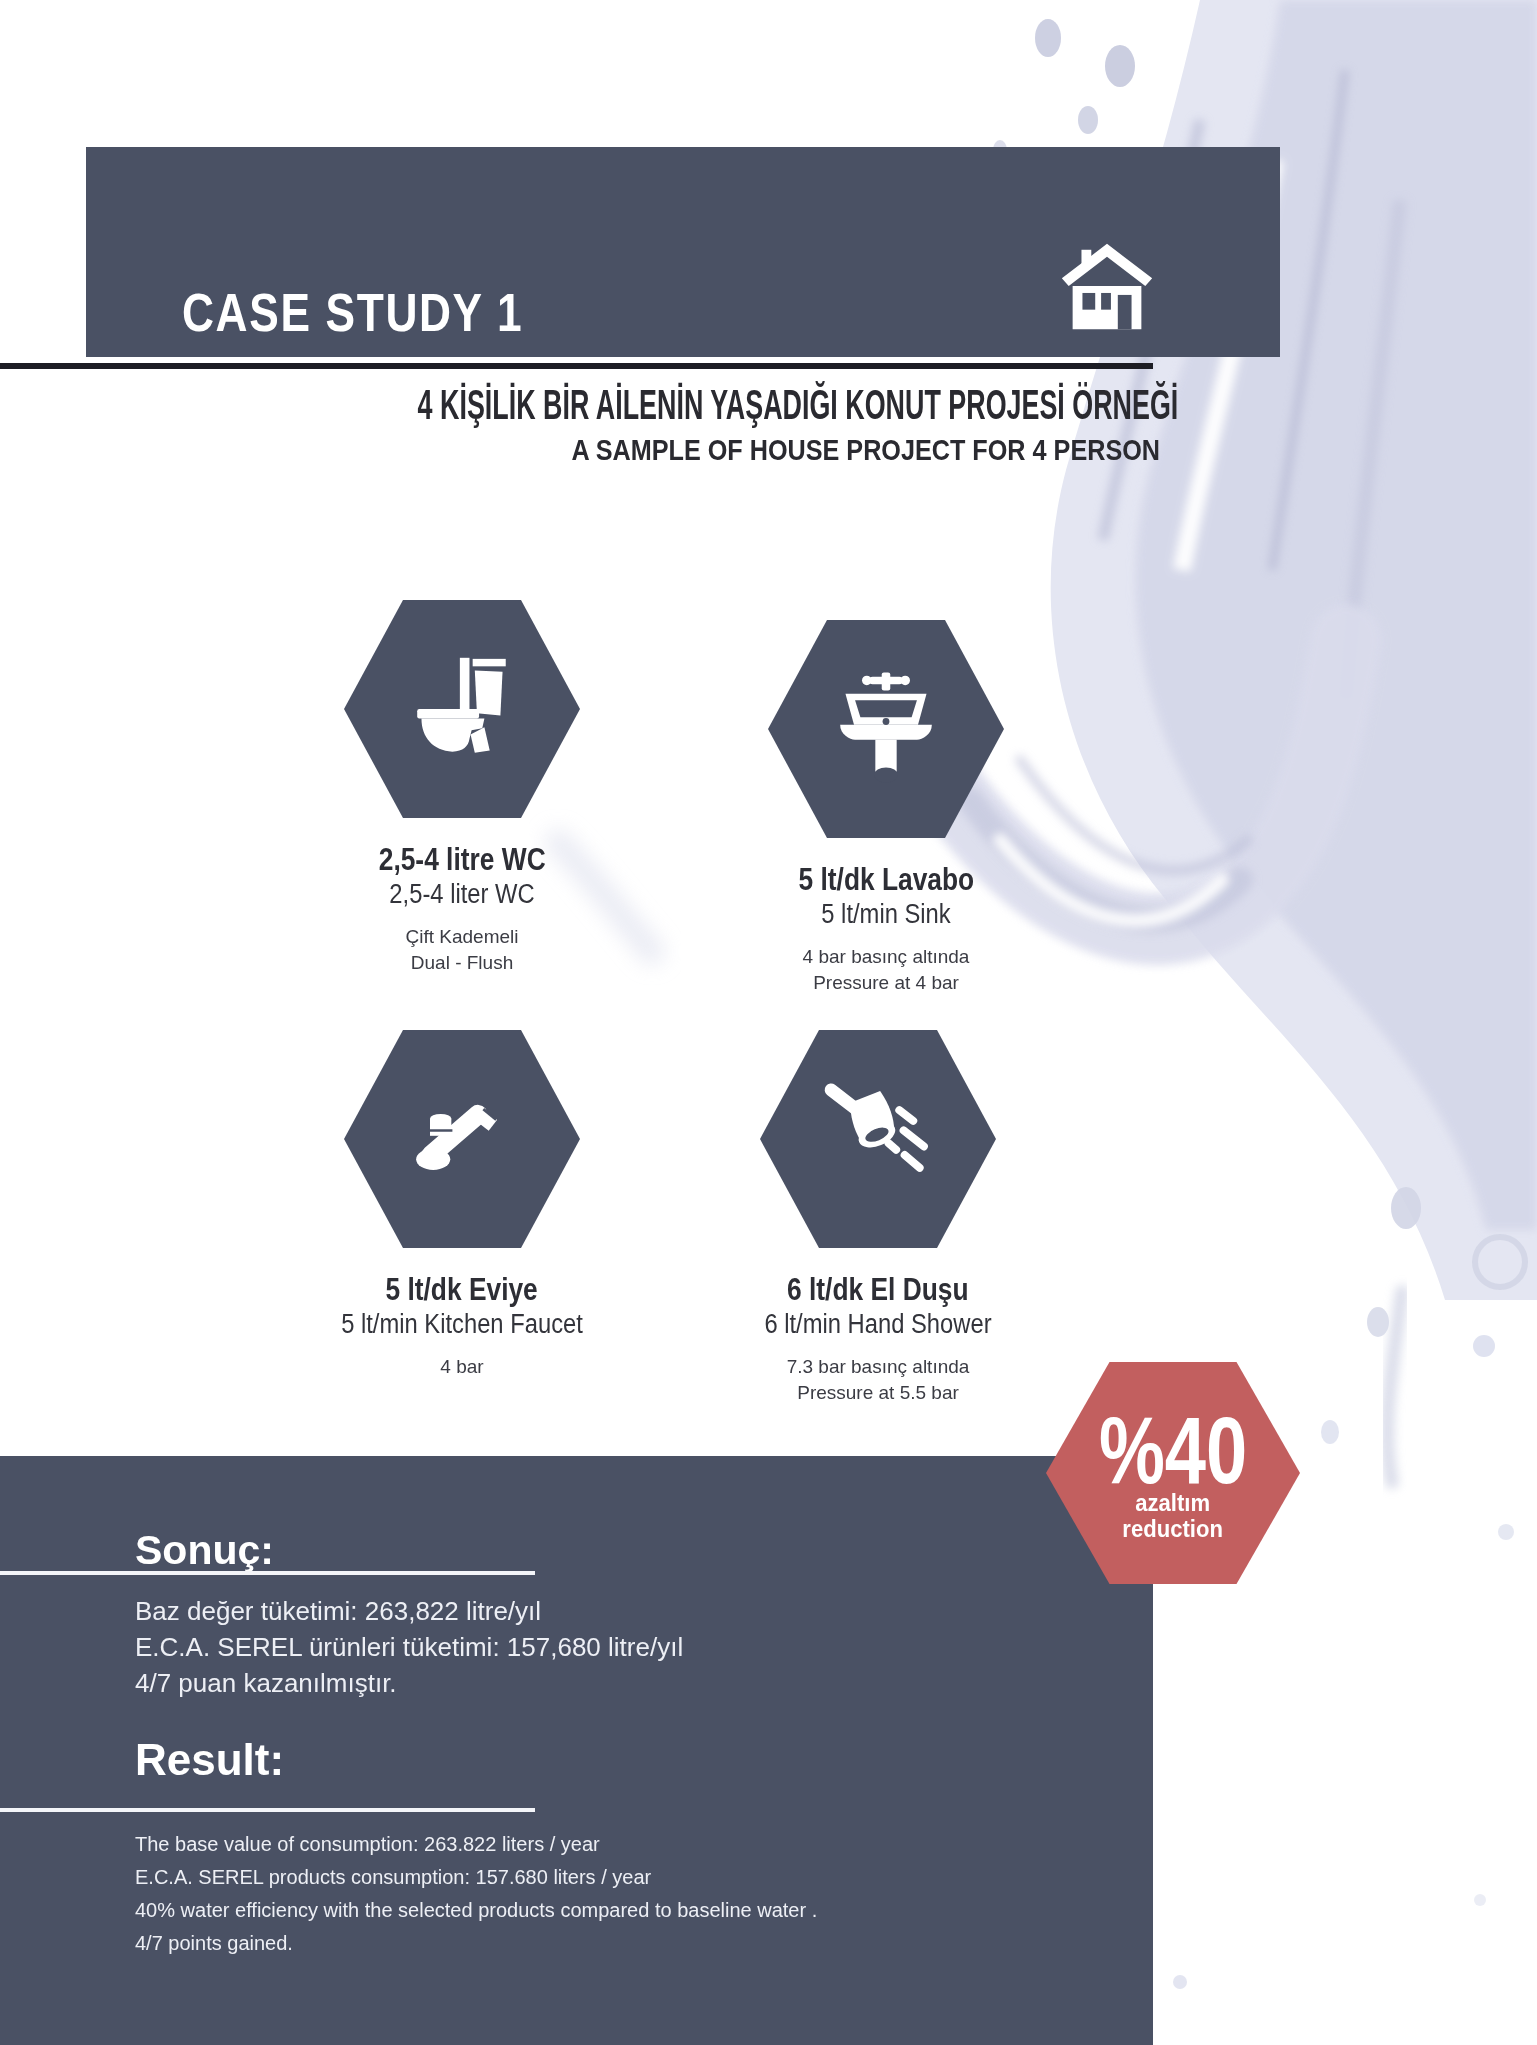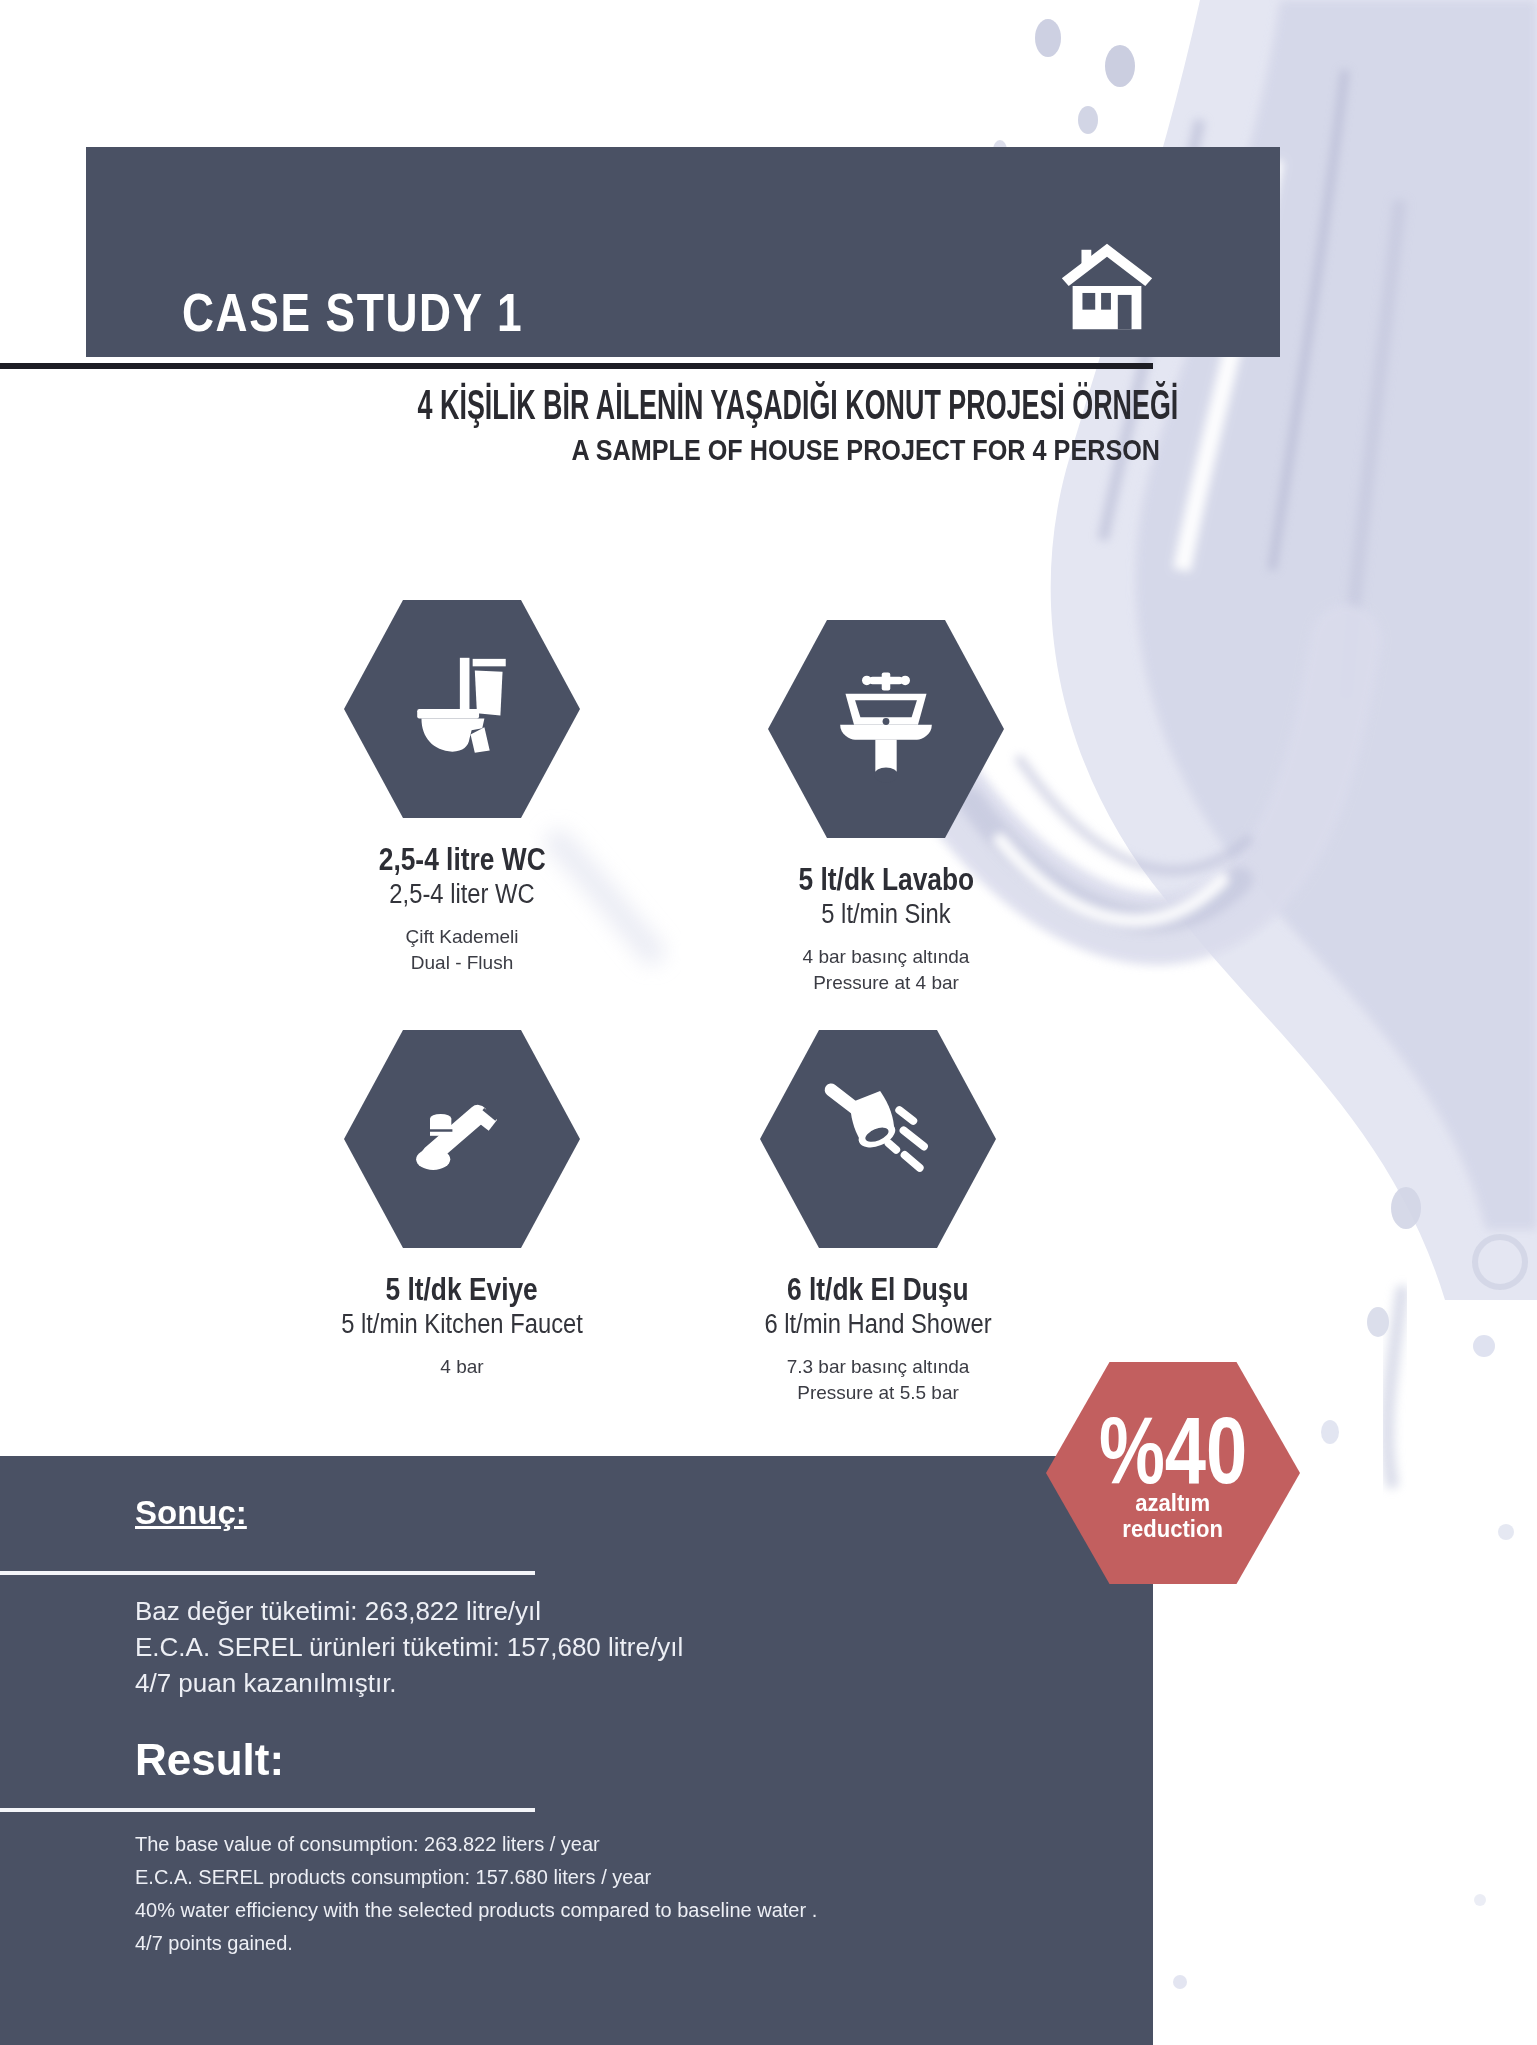--- a/index.html
+++ b/index.html
@@ -63,21 +63,21 @@
     font-size:95px;font-weight:bold;line-height:0.82;margin-top:8px;
     transform:scaleX(0.78);transform-origin:50% 50%;white-space:nowrap;
   }
   .badge .lbl{font-size:24px;font-weight:bold;line-height:1.1;transform:scaleX(0.92);transform-origin:50% 50%;}
 
   
   .panel{position:absolute;left:0;top:1456px;width:1153px;height:589px;background:var(--slate,#4a5164);z-index:4;}
   .sec-head{
     position:absolute;left:135px;color:#fff;font-weight:bold;line-height:1;white-space:nowrap;
   }
-  .sec-head.tr{top:40px;font-size:33px;text-decoration:underline;}
+  .sec-head.tr{top:74px;font-size:41px;}
   .sec-head.en{top:282px;font-size:44px;}
   .sec-line{position:absolute;left:0;width:535px;height:4px;background:#f4f5f9;}
   .sec-line.tr{top:115px;}
   .sec-line.en{top:352px;}
   .sec-body{position:absolute;left:135px;color:#edeff5;white-space:nowrap;}
   .sec-body.tr{top:137px;font-size:26px;line-height:36px;}
   .sec-body.en{top:372px;font-size:20px;line-height:33px;}
 
   
   .splash{position:absolute;left:500px;top:0;width:1037px;height:2045px;z-index:1;}

